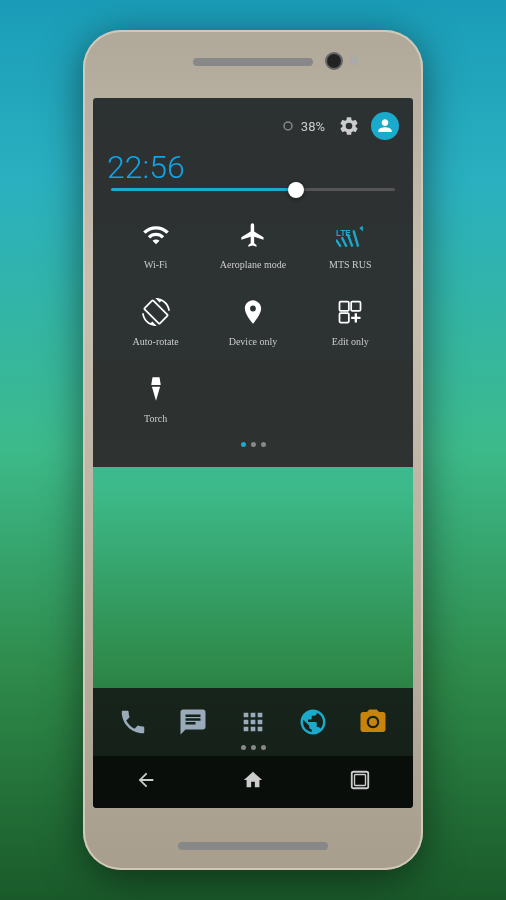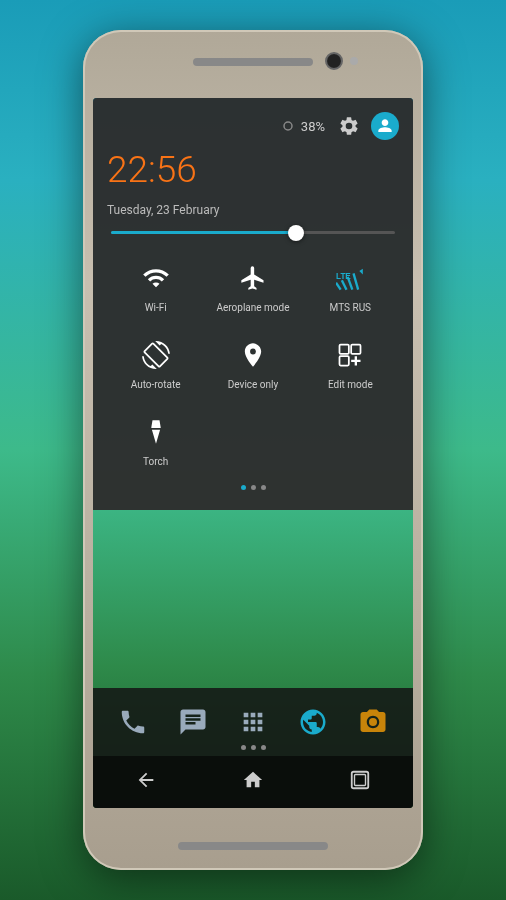--- a/index.html
+++ b/index.html
@@ -135,24 +135,24 @@
       height: 28px;
       background: #1aaBcc;
       border-radius: 50%;
       display: flex;
       align-items: center;
       justify-content: center;
       cursor: pointer;
     }
 
     .time-display {
-      font-size: 37px;
-      color: #f97316;
+      font-size: 32px;
+      color: #0ea5e9;
       font-weight: 300;
-      margin-bottom: 12px;
+      margin-bottom: 2px;
     }
 
     .date-display {
       font-size: 12px;
       color: #bbb;
       margin-bottom: 14px;
     }
 
     
     .brightness-row {
@@ -213,20 +213,21 @@
       justify-content: center;
       margin-bottom: 6px;
       color: white;
       font-size: 24px;
     }
 
     .tile-label {
       color: #ccc;
       font-size: 10px;
       text-align: center;
+      font-family: Liberation Serif, serif;
     }
 
     .tile-icon svg {
       width: 28px;
       height: 28px;
       fill: white;
     }
 
     
     .page-dots {
@@ -322,21 +323,20 @@
             </svg>
           </div>
           <div class="user-icon-btn">
             <svg width="16" height="16" viewBox="0 0 24 24">
               <path fill="white" d="M12 12c2.7 0 5-2.3 5-5s-2.3-5-5-5-5 2.3-5 5 2.3 5 5 5zm0 2c-3.3 0-10 1.7-10 5v2h20v-2c0-3.3-6.7-5-10-5z"></path>
             </svg>
           </div>
         </div>
 
         <div class="time-display">22:56</div>
-        <div class="date-display">Tuesday, 23 February</div>
 
         <div class="brightness-row">
           <div class="slider-track">
             <div class="slider-fill"></div>
             <div class="slider-thumb"></div>
           </div>
         </div>
 
         <div class="tiles-grid">
 
@@ -394,21 +394,21 @@
 
           <div class="tile">
             <div class="tile-icon">
               <svg viewBox="0 0 24 24">
                   <rect x="3" y="3" width="8" height="8" rx="1" fill="none" stroke="white" stroke-width="1.5"></rect>
               <rect x="13" y="3" width="8" height="8" rx="1" fill="none" stroke="white" stroke-width="1.5"></rect>
               <rect x="3" y="13" width="8" height="8" rx="1" fill="none" stroke="white" stroke-width="1.5"></rect>
               <path d="M17 13v8M13 17h8" stroke="white" stroke-width="2"></path>
                 </svg>
             </div>
-            <span class="tile-label">Edit mode</span>
+            <span class="tile-label">Edit only</span>
           </div>
 
           <div class="tile">
             <div class="tile-icon">
               <svg viewBox="0 0 24 24">
                   <path d="M9 2h6l1 6H8zm6.5 8l-3.5 12-3.5-12h7zM8 8h8v.5H8z"></path>
                 </svg>
             </div>
             <span class="tile-label">Torch</span>
           </div>

